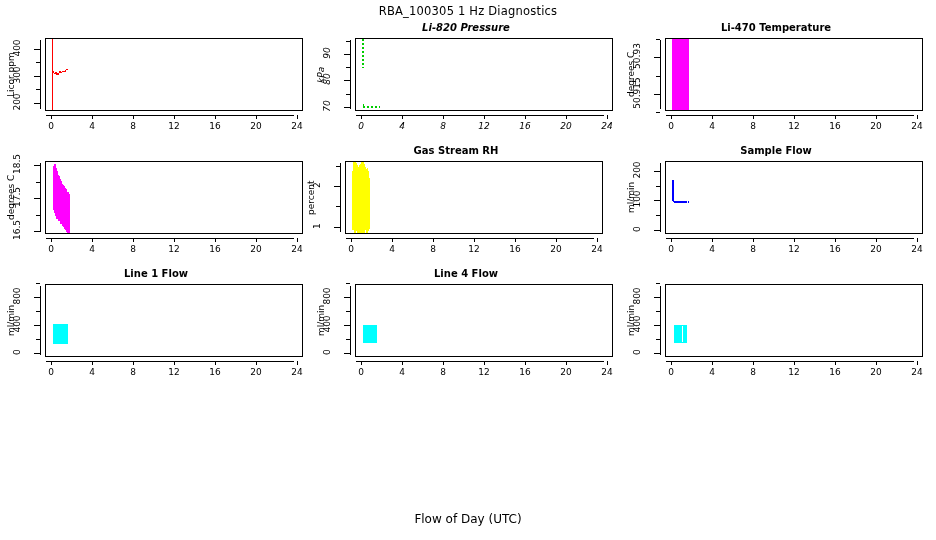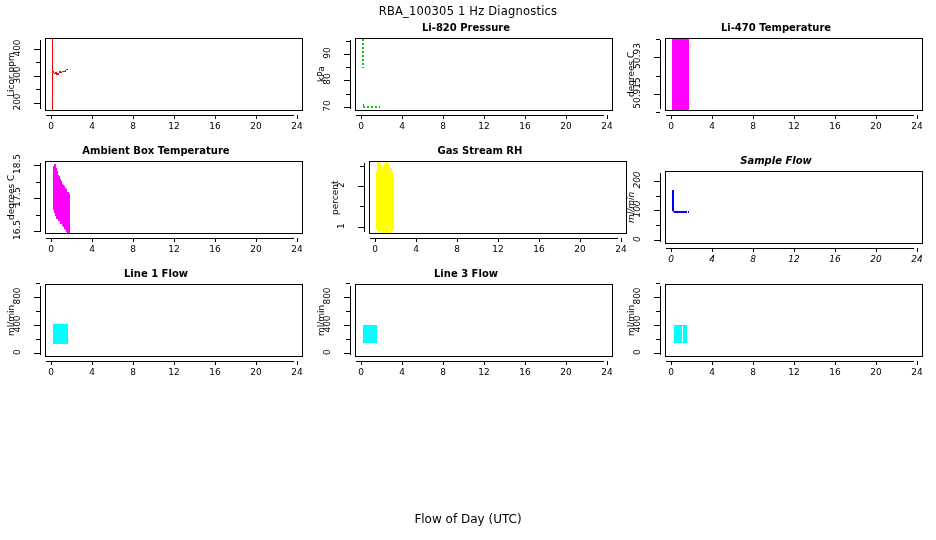--- a/index.html
+++ b/index.html
@@ -200,21 +200,21 @@
       <div class="tick-label-x" style="left: 133px;">8</div>
       <div class="tick-x" style="left: 174px;"></div>
       <div class="tick-label-x" style="left: 174px;">12</div>
       <div class="tick-x" style="left: 215px;"></div>
       <div class="tick-label-x" style="left: 215px;">16</div>
       <div class="tick-x" style="left: 256px;"></div>
       <div class="tick-label-x" style="left: 256px;">20</div>
       <div class="tick-x" style="left: 297px;"></div>
       <div class="tick-label-x" style="left: 297px;">24</div>
     </div>
-    <div class="panel" style="left: 310px; top: 22px;">
+    <div class="panel" style="left: 310px; top: 22px; font-style: italic;">
       <div class="panel-title">Li-820 Pressure</div>
       <div class="plot-box">
         <div class="dashline" style="color: rgb(0, 204, 0); left: 6.24524px; top: 0px; width: 1.6px; height: 28.6691px;"></div>
         <div style="position: absolute; left: 6.55238px; top: 67.4255px; width: 16.9952px; height: 1.6px; color: rgb(0, 204, 0); background-image: linear-gradient(to right, currentcolor 0px, currentcolor 2px, transparent 2px, transparent 4px); background-size: 4px 100%;"></div>
         <div class="vseg" style="left: 6.55238px; top: 64.7709px; width: 1.4px; height: 3px; background: rgb(0, 204, 0);"></div>
       </div>
       <div class="axis-y-line"></div>
       <div class="axis-x-line"></div>
       <div class="tick-y major" style="top: 85px;"></div>
       <div class="tick-label-y" style="top: 85px; left: 0px; width: 34px; margin-top: -6px; position: absolute; transform: rotate(-90deg); transform-origin: 50% 50%;">70</div>
@@ -265,21 +265,20 @@
       <div class="tick-x" style="left: 174px;"></div>
       <div class="tick-label-x" style="left: 174px;">12</div>
       <div class="tick-x" style="left: 215px;"></div>
       <div class="tick-label-x" style="left: 215px;">16</div>
       <div class="tick-x" style="left: 256px;"></div>
       <div class="tick-label-x" style="left: 256px;">20</div>
       <div class="tick-x" style="left: 297px;"></div>
       <div class="tick-label-x" style="left: 297px;">24</div>
     </div>
     <div class="panel" style="left: 0px; top: 145px;">
-      <div class="panel-title">Ambient Box Temperature</div>
       <div class="plot-box">
         <div class="vseg" style="left: 6.65476px; top: 7.63182px; width: 1.3px; height: 38.0264px; background: rgb(255, 0, 255);"></div>
         <div class="vseg" style="left: 6.86085px; top: 5.81644px; width: 1.3px; height: 38.4096px; background: rgb(255, 0, 255);"></div>
         <div class="vseg" style="left: 7.06694px; top: 4.00107px; width: 1.3px; height: 42.9738px; background: rgb(255, 0, 255);"></div>
         <div class="vseg" style="left: 7.27304px; top: 6.56569px; width: 1.3px; height: 38.977px; background: rgb(255, 0, 255);"></div>
         <div class="vseg" style="left: 7.47913px; top: 4.75031px; width: 1.3px; height: 43.5412px; background: rgb(255, 0, 255);"></div>
         <div class="vseg" style="left: 7.68522px; top: 2.93494px; width: 1.3px; height: 43.9244px; background: rgb(255, 0, 255);"></div>
         <div class="vseg" style="left: 7.89131px; top: 5.49956px; width: 1.3px; height: 44.1085px; background: rgb(255, 0, 255);"></div>
         <div class="vseg" style="left: 8.0974px; top: 3.68419px; width: 1.3px; height: 44.4918px; background: rgb(255, 0, 255);"></div>
         <div class="vseg" style="left: 8.30349px; top: 2.3572px; width: 1.3px; height: 48.3539px; background: rgb(255, 0, 255);"></div>
@@ -372,21 +371,21 @@
       <div class="tick-label-x" style="left: 133px;">8</div>
       <div class="tick-x" style="left: 174px;"></div>
       <div class="tick-label-x" style="left: 174px;">12</div>
       <div class="tick-x" style="left: 215px;"></div>
       <div class="tick-label-x" style="left: 215px;">16</div>
       <div class="tick-x" style="left: 256px;"></div>
       <div class="tick-label-x" style="left: 256px;">20</div>
       <div class="tick-x" style="left: 297px;"></div>
       <div class="tick-label-x" style="left: 297px;">24</div>
     </div>
-    <div class="panel" style="left: 324px; top: 145px;">
+    <div class="panel" style="left: 300px; top: 145px;">
       <div class="panel-title">Gas Stream RH</div>
       <div class="plot-box">
         <div class="vseg" style="left: 6.14286px; top: 14.2756px; width: 1.4px; height: 53.4522px; background: rgb(255, 255, 0);"></div>
         <div class="vseg" style="left: 6.35021px; top: 9.19841px; width: 1.4px; height: 54.0734px; background: rgb(255, 255, 0);"></div>
         <div class="vseg" style="left: 6.55756px; top: 4.12127px; width: 1.4px; height: 63.6168px; background: rgb(255, 255, 0);"></div>
         <div class="vseg" style="left: 6.76492px; top: 10.643px; width: 1.4px; height: 52.6391px; background: rgb(255, 255, 0);"></div>
         <div class="vseg" style="left: 6.97227px; top: 5.56586px; width: 1.4px; height: 62.1824px; background: rgb(255, 255, 0);"></div>
         <div class="vseg" style="left: 7.17963px; top: 0.48872px; width: 1.4px; height: 62.8036px; background: rgb(255, 255, 0);"></div>
         <div class="vseg" style="left: 7.38698px; top: 7.01046px; width: 1.4px; height: 60.7481px; background: rgb(255, 255, 0);"></div>
         <div class="vseg" style="left: 7.59433px; top: 1.93332px; width: 1.4px; height: 61.3693px; background: rgb(255, 255, 0);"></div>
@@ -480,21 +479,21 @@
       <div class="tick-label-x" style="left: 133px;">8</div>
       <div class="tick-x" style="left: 174px;"></div>
       <div class="tick-label-x" style="left: 174px;">12</div>
       <div class="tick-x" style="left: 215px;"></div>
       <div class="tick-label-x" style="left: 215px;">16</div>
       <div class="tick-x" style="left: 256px;"></div>
       <div class="tick-label-x" style="left: 256px;">20</div>
       <div class="tick-x" style="left: 297px;"></div>
       <div class="tick-label-x" style="left: 297px;">24</div>
     </div>
-    <div class="panel" style="left: 620px; top: 155px; font-style: italic;">
+    <div class="panel" style="left: 620px; top: 145px;">
       <div class="panel-title">Sample Flow</div>
       <div class="plot-box">
         <div class="vseg" style="left: 6.14286px; top: 17.52px; width: 1.6px; height: 21.9px; background: rgb(0, 0, 255);"></div>
         <div style="position: absolute; left: 6.34762px; top: 24.82px; width: 1.5px; height: 8.76px; background: rgb(0, 0, 255);"></div>
         <div style="position: absolute; left: 6.65476px; top: 33.58px; width: 1.5px; height: 5.256px; background: rgb(0, 0, 255);"></div>
         <div style="position: absolute; left: 7.16667px; top: 38.836px; width: 1.5px; height: 1.6px; background: rgb(0, 0, 255);"></div>
         <div style="position: absolute; left: 8.19048px; top: 39.42px; width: 1.53571px; height: 1.6px; background: rgb(0, 0, 255);"></div>
         <div style="position: absolute; left: 9.72619px; top: 39.42px; width: 1.53571px; height: 1.6px; background: rgb(0, 0, 255);"></div>
         <div style="position: absolute; left: 11.2619px; top: 39.42px; width: 2.04762px; height: 1.6px; background: rgb(0, 0, 255);"></div>
         <div style="position: absolute; left: 13.3095px; top: 39.42px; width: 2.04762px; height: 1.6px; background: rgb(0, 0, 255);"></div>
@@ -555,21 +554,21 @@
       <div class="tick-x" style="left: 174px;"></div>
       <div class="tick-label-x" style="left: 174px;">12</div>
       <div class="tick-x" style="left: 215px;"></div>
       <div class="tick-label-x" style="left: 215px;">16</div>
       <div class="tick-x" style="left: 256px;"></div>
       <div class="tick-label-x" style="left: 256px;">20</div>
       <div class="tick-x" style="left: 297px;"></div>
       <div class="tick-label-x" style="left: 297px;">24</div>
     </div>
     <div class="panel" style="left: 310px; top: 268px;">
-      <div class="panel-title">Line 3 Flow</div>
+      <div class="panel-title">Line 4 Flow</div>
       <div class="plot-box">
         <div class="block" style="left: 7.16667px; top: 39.6286px; width: 14.3333px; height: 18.7714px; background: rgb(0, 255, 255);"></div>
       </div>
       <div class="axis-y-line"></div>
       <div class="axis-x-line"></div>
       <div class="tick-y major" style="top: 85px;"></div>
       <div class="tick-label-y" style="top: 85px; left: 0px; width: 34px; margin-top: -6px; position: absolute; transform: rotate(-90deg); transform-origin: 50% 50%;">0</div>
       <div class="tick-y major" style="top: 57px;"></div>
       <div class="tick-label-y" style="top: 57px; left: 0px; width: 34px; margin-top: -6px; position: absolute; transform: rotate(-90deg); transform-origin: 50% 50%;">400</div>
       <div class="tick-y major" style="top: 29px;"></div>

